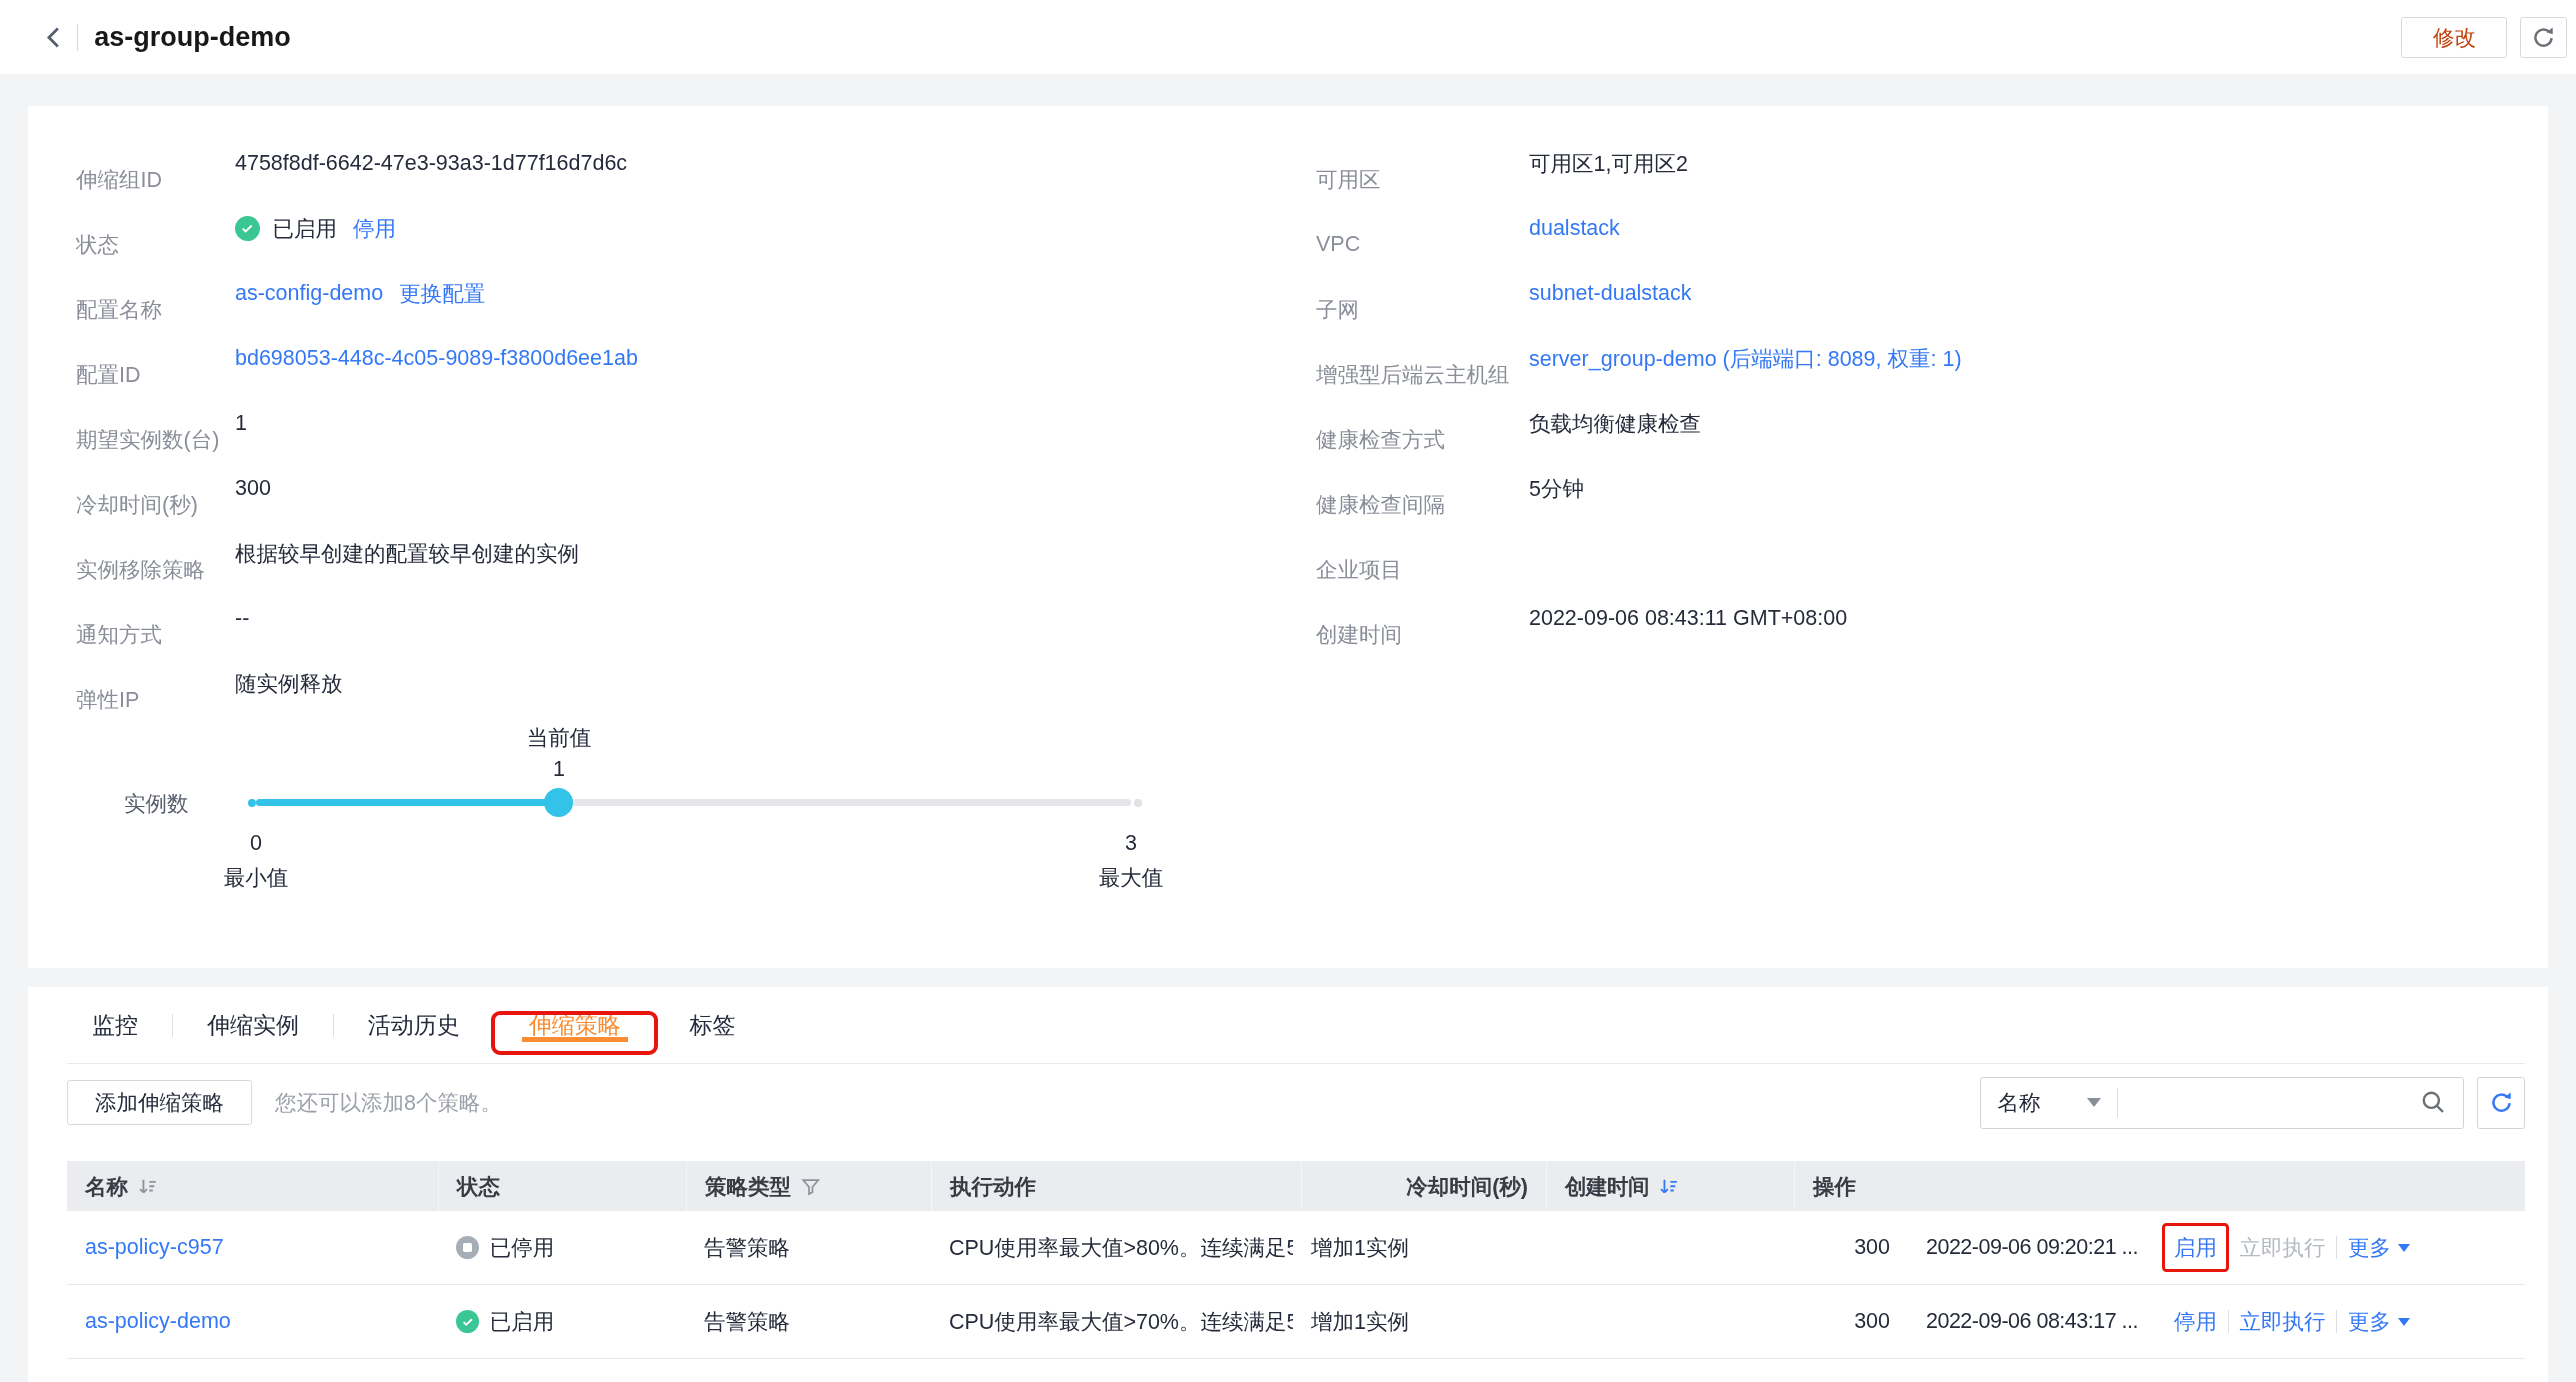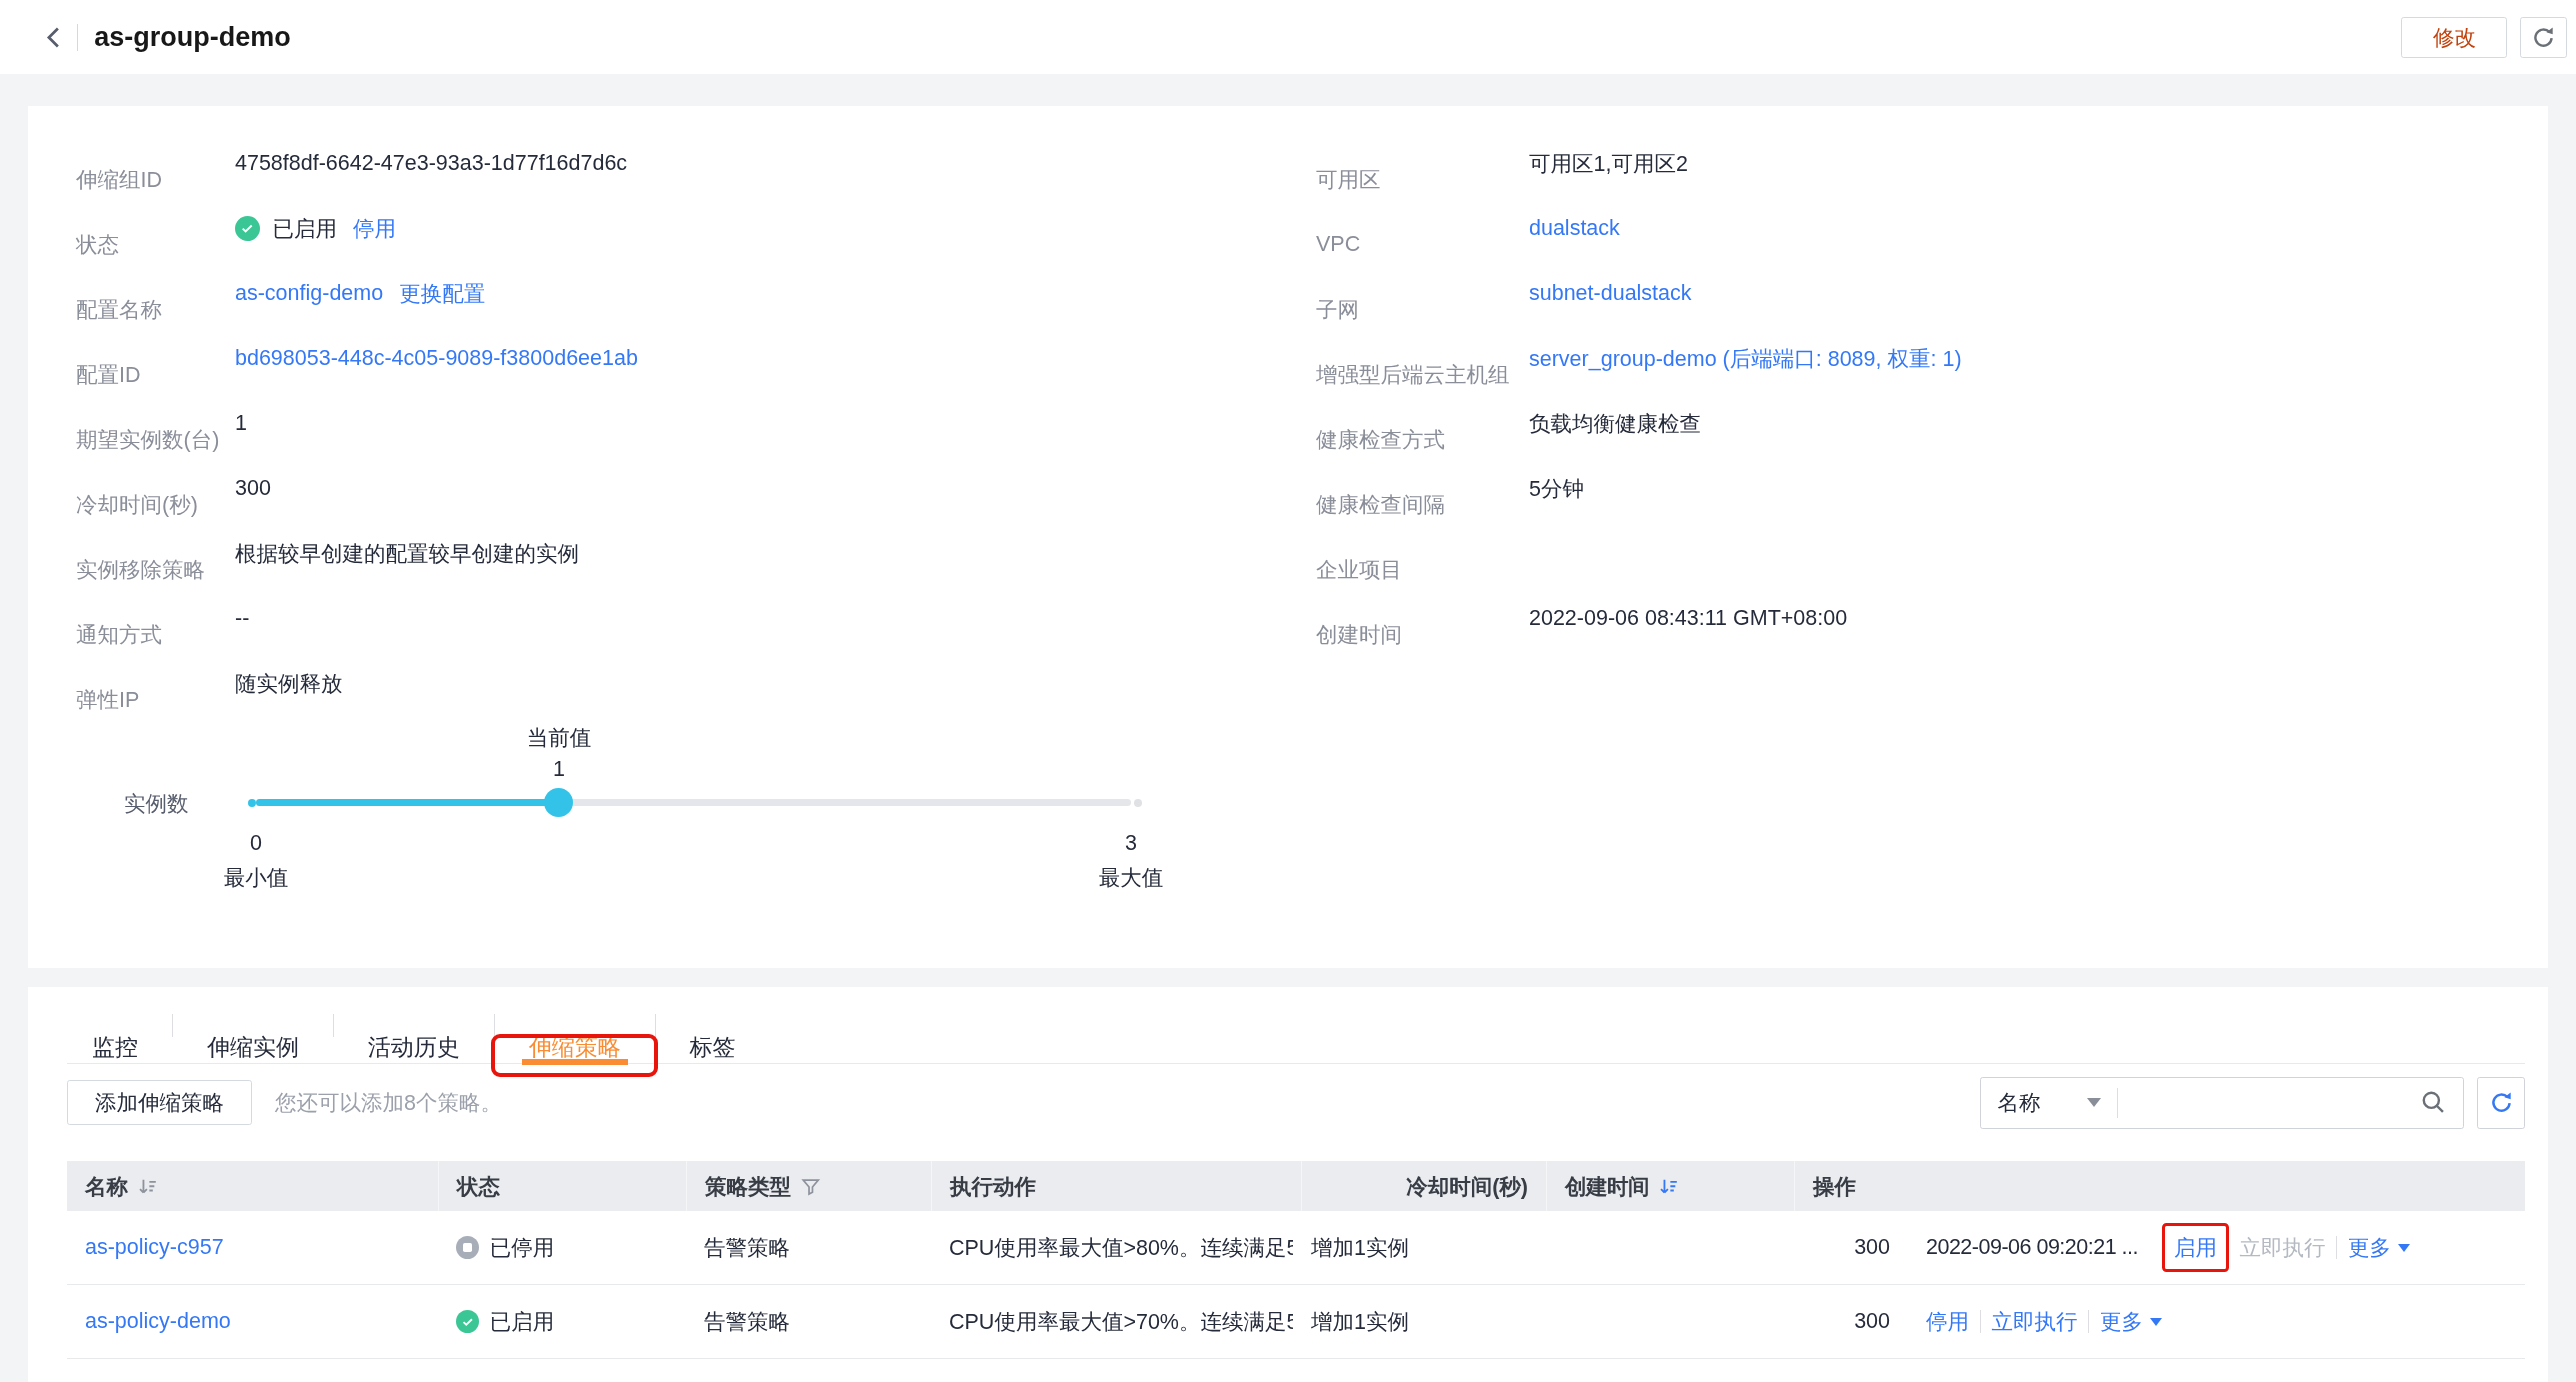--- a/index.html
+++ b/index.html
@@ -52,21 +52,21 @@
   .s-fill { width:34.6%; height:100%; background:#33c3e8; border-radius:3.6px; }
   .s-handle { position:absolute; left:calc(34.6% - 14.4px); top:-10.8px; width:29px; height:29px; border-radius:50%; background:#33c3e8; cursor:grab; }
   .s-dot-left { position:absolute; left:124px; top:76px; width:8px; height:8px; border-radius:50%; background:#33c3e8; }
   .s-dot-right { position:absolute; left:1010px; top:76px; width:8px; height:8px; border-radius:50%; background:#dfe1e4; }
   .s-min-val { position:absolute; left:132px; top:108px; transform:translateX(-50%); }
   .s-min-label { position:absolute; left:132px; top:140px; transform:translateX(-50%); }
   .s-max-val { position:absolute; left:1007px; top:108px; transform:translateX(-50%); }
   .s-max-label { position:absolute; left:1007px; top:140px; transform:translateX(-50%); }
 
   
-  .tabs { display:flex; align-items:flex-end; height:77px; margin:0 23px 0 39px; border-bottom:1.8px solid #e8e9eb; }
+  .tabs { display:flex; align-items:center; height:77px; margin:0 23px 0 39px; border-bottom:1.8px solid #e8e9eb; }
   .tab { position:relative; display:flex; align-items:center; padding:0 25px; font-size:23px; color:#252b3a; cursor:pointer; }
   .tab-sep { width:0.9px; height:23px; background:#dcdee1; align-self:center; margin:0 9px; }
   .tab.active { color:#fa8d33; }
   .tab-underline { position:absolute; left:18px; right:18px; bottom:-1.8px; height:5.4px; background:#fa8d33; }
   .annotation { position:absolute; border:4.5px solid #e8150d; border-radius:9px; pointer-events:none; }
   .tab-annot { top:1.8px; bottom:-14.4px; left:-12.6px; right:-12.6px; }
 
   
   .policy-toolbar { display:flex; align-items:center; margin:10.8px 23px 0 39px; height:56px; }
   .add-btn { height:45px; padding:0 27px; border:0.9px solid #d5d9e0; border-radius:2.7px; background:#fff;
@@ -388,20 +388,23 @@
       </div>
       <div class="c c-trigger">
         <span>CPU使用率最大值&gt;70%。连续满足5...</span>
       </div>
       <div class="c c-action">
         <span>增加1实例</span>
       </div>
       <div class="c c-cool">
         <span>300</span>
       </div>
+      <div class="c c-created">
+        <span>2022-09-06 08:43:17 ...</span>
+      </div>
       <div class="c c-ops">
         <a class="op">停用</a>
         <span class="op-sep"></span>
         <a class="op">立即执行</a>
         <span class="op-sep"></span>
         <a class="op">更多</a>
         <span class="more-caret"></span>
       </div>
     </div>
   </div>

